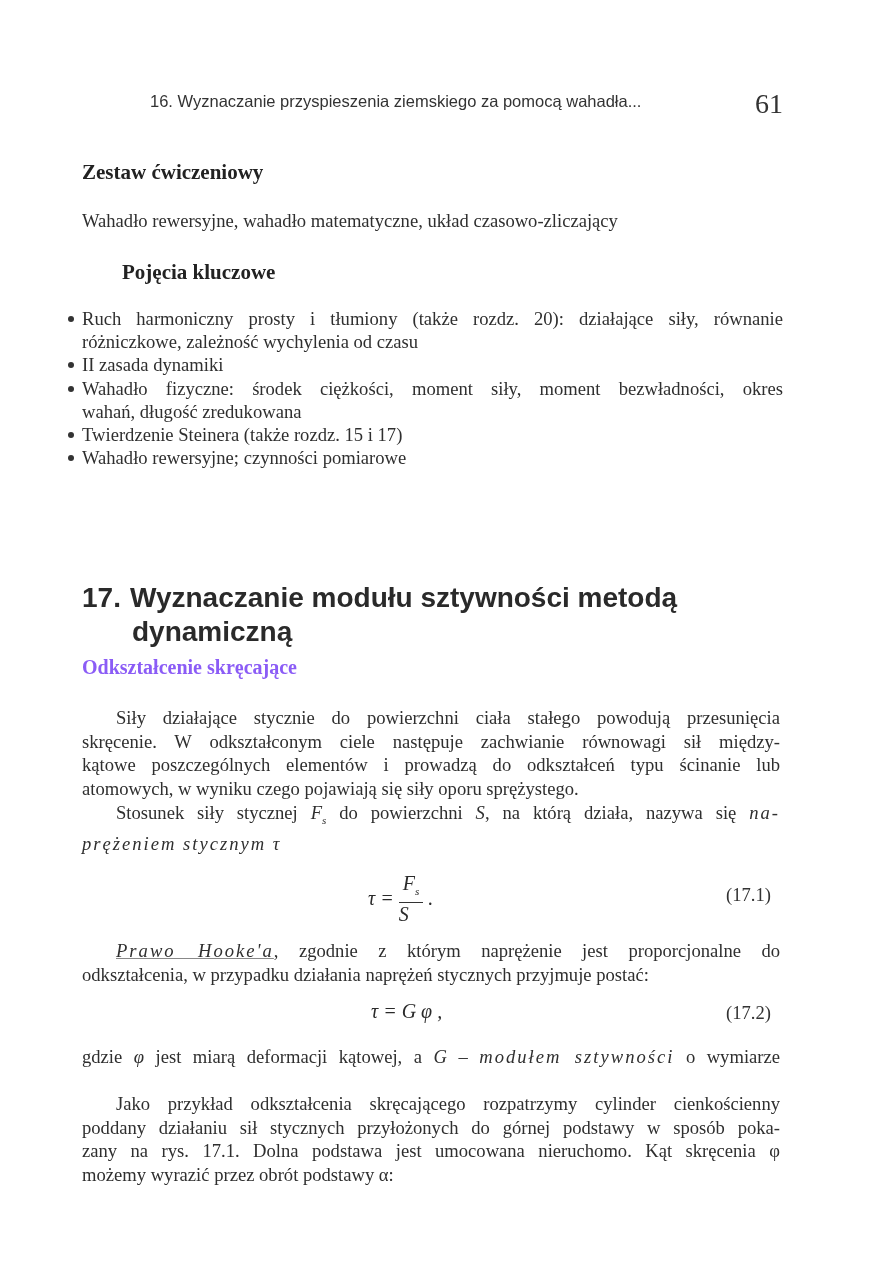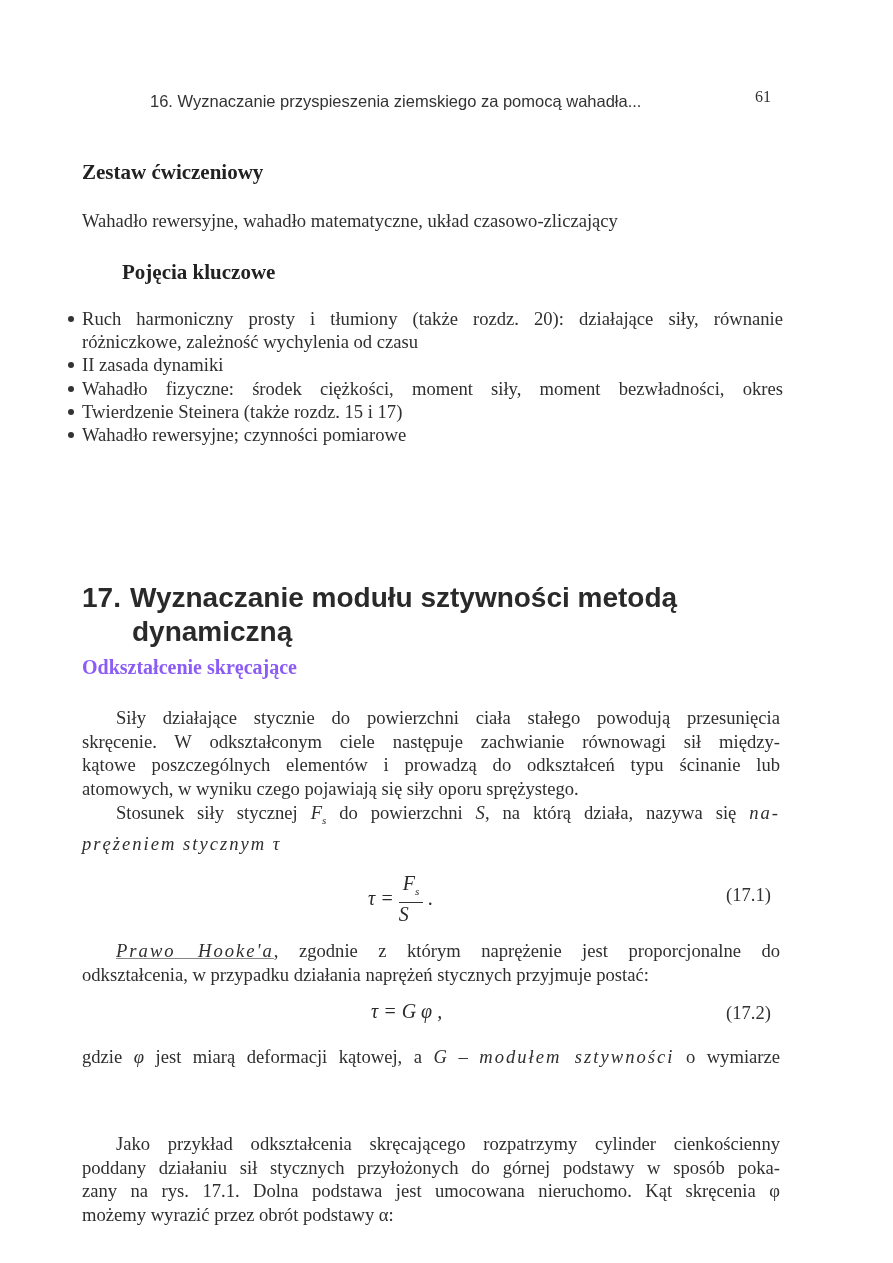--- a/index.html
+++ b/index.html
@@ -4,21 +4,21 @@
   <style>
     html, body { margin: 0; padding: 0; }
     body {
       width: 893px; height: 1263px; background: #ffffff; position: relative; overflow: hidden;
       font-family: "Liberation Serif", serif; color: #2a2a2a;
     }
     .abs { position: absolute; }
     .running-head {
       left: 150px; top: 92px; font-family: "Liberation Sans", sans-serif; font-size: 16.5px; color: #333;
     }
-    .page-num { left: 755px; top: 88px; font-size: 16px; color: #333; }
+    .page-num { left: 755px; top: 88px; font-size: 28px; color: #333; }
     .h-section { font-weight: bold; font-size: 21px; color: #222; }
     .body-text { font-size: 18.6px; line-height: 23.5px; color: #2f2f2f; }
     .justify { text-align: justify; text-align-last: justify; }
     .bullets { left: 68px; top: 307px; width: 715px; margin: 0; padding: 0; list-style: none; font-size: 18.6px; line-height: 23.2px; color: #2f2f2f; }
     .bullets li { position: relative; padding-left: 14px; }
     .bullets li .dot { position: absolute; left: 0; top: 9px; width: 6px; height: 6px; border-radius: 50%; background: #333; }
     .chapter-title {
       left: 82px; top: 567px; font-family: "Liberation Sans", sans-serif; font-weight: bold; font-size: 28px; line-height: 34px; color: #2a2a2a; margin-top: 14px;
     }
     .chapter-title .num { display: inline-block; width: 48px; }
@@ -52,20 +52,21 @@
     <div class="justify">Ruch harmoniczny prosty i tłumiony (także rozdz. 20): działające siły, równanie</div>
     <div>różniczkowe, zależność wychylenia od czasu</div>
   </li>
   <li>
     <span class="dot"></span>
     <div>II zasada dynamiki</div>
   </li>
   <li>
     <span class="dot"></span>
     <div class="justify">Wahadło fizyczne: środek ciężkości, moment siły, moment bezwładności, okres</div>
+    <div>wahań, długość zredukowana</div>
   </li>
   <li>
     <span class="dot"></span>
     <div>Twierdzenie Steinera (także rozdz. 15 i 17)</div>
   </li>
   <li>
     <span class="dot"></span>
     <div>Wahadło rewersyjne; czynności pomiarowe</div>
   </li>
 </ul>
@@ -104,18 +105,18 @@
   <div>odkształcenia, w przypadku działania naprężeń stycznych przyjmuje postać:</div>
 </div>
 
 <div class="abs eq" style="left:371px; top:1000px;">τ = G φ ,</div>
 <div class="abs eq-num" style="top:1002px;">(17.2)</div>
 
 <div class="abs para body-text" style="top:1045px;">
   <div class="justify"><span>gdzie </span><span class="it">φ</span><span> jest miarą deformacji kątowej, a </span><span class="it">G</span><span> – </span><span class="spaced">modułem sztywności</span><span> o wymiarze</span></div>
 </div>
 
-<div class="abs para body-text" style="top:1132px;">
+<div class="abs para body-text" style="top:1092px;">
   <div class="justify indent">Jako przykład odkształcenia skręcającego rozpatrzymy cylinder cienkościenny</div>
   <div class="justify">poddany działaniu sił stycznych przyłożonych do górnej podstawy w sposób poka-</div>
   <div class="justify">zany na rys. 17.1. Dolna podstawa jest umocowana nieruchomo. Kąt skręcenia φ</div>
   <div>możemy wyrazić przez obrót podstawy α:</div>
 </div>
 
 </body></html>

